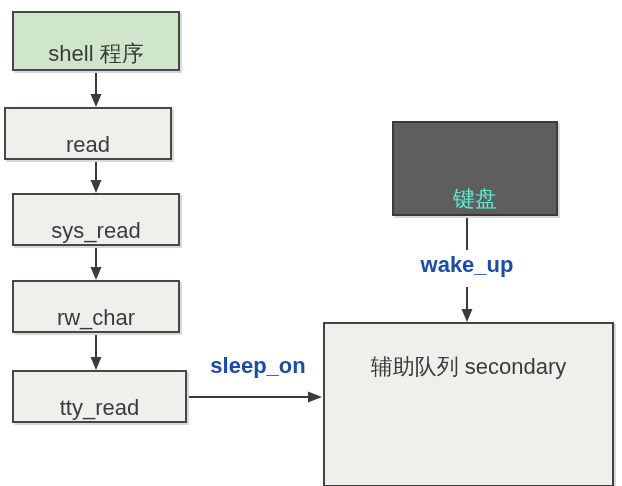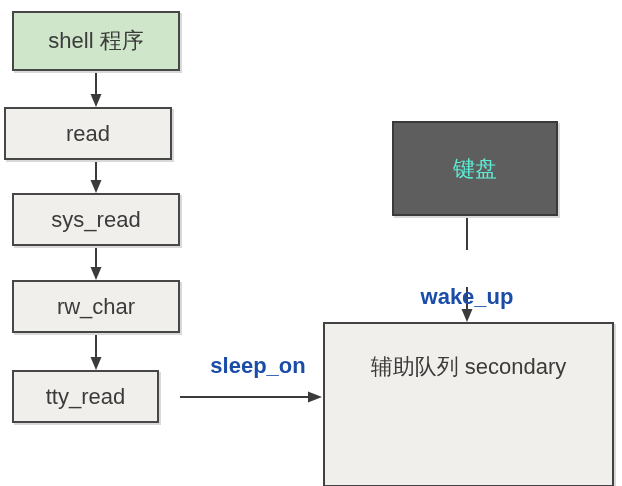--- a/index.html
+++ b/index.html
@@ -8,34 +8,34 @@
     width: 622px;
     height: 486px;
     background: #ffffff;
     font-family: "Liberation Sans", sans-serif;
     overflow: hidden;
   }
   .node {
     position: absolute;
     box-sizing: border-box;
     display: flex;
-    align-items: center;
+    align-items: flex-end;
     justify-content: center;
     color: #3b3b3b;
     font-size: 22px;
     border: 2px solid #474747;
     box-shadow: 2px 2px 0 #d9d9d9;
     white-space: nowrap;
   }
   .node-shell    { left: 12px;  top: 11px;  width: 168px; height: 60px;  background: #cfe6ca; }
   .node-gray     { background: #f0efeb; }
   .node-read     { left: 4px;  top: 107px; width: 168px; height: 53px; }
   .node-sysread  { left: 12px;  top: 193px; width: 168px; height: 53px; }
   .node-rwchar   { left: 12px;  top: 280px; width: 168px; height: 53px; }
-  .node-ttyread  { left: 12px;  top: 370px; width: 147px; height: 53px; }
+  .node-ttyread  { left: 12px;  top: 370px; width: 175px; height: 53px; }
   .node-keyboard {
     left: 392px; top: 121px; width: 166px; height: 95px;
     background: #5e5e5e; color: #5eead4; border-color: #3a3a3a;
   }
   .node-secondary {
     left: 323px; top: 322px; width: 291px; height: 165px;
     background: #f0efeb; border-color: #424242;
   }
   .secondary-title {
     position: absolute;
@@ -52,21 +52,21 @@
   }
   .edge-label {
     position: absolute;
     font-size: 22px;
     font-weight: bold;
     color: #1b4da8;
     text-align: center;
     white-space: nowrap;
   }
   .label-sleep-on { left: 185px; top: 353px; width: 146px; text-align: center; }
-  .label-wake-up  { left: 387px; top: 252px; width: 160px; margin-top: 32px; }
+  .label-wake-up  { left: 387px; top: 252px; width: 160px; }
   .arrow-layer {
     position: absolute;
     left: 0; top: 0;
     width: 622px; height: 486px;
     pointer-events: none;
   }
   .arrow-layer line    { stroke: #3b3b3b; stroke-width: 2; }
   .arrow-layer polygon { fill: #3b3b3b; }
 </style>
 </head>

